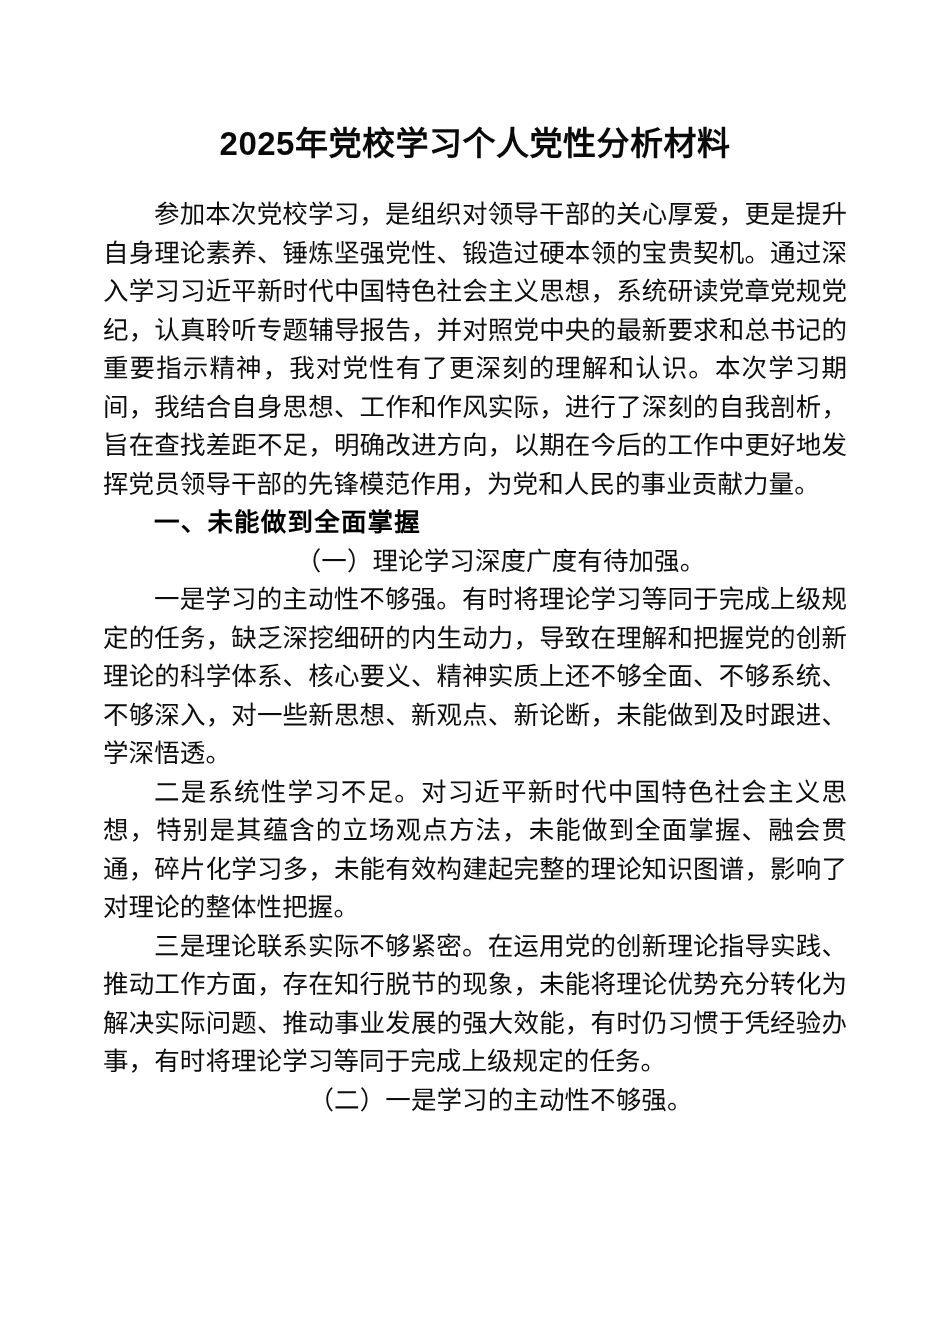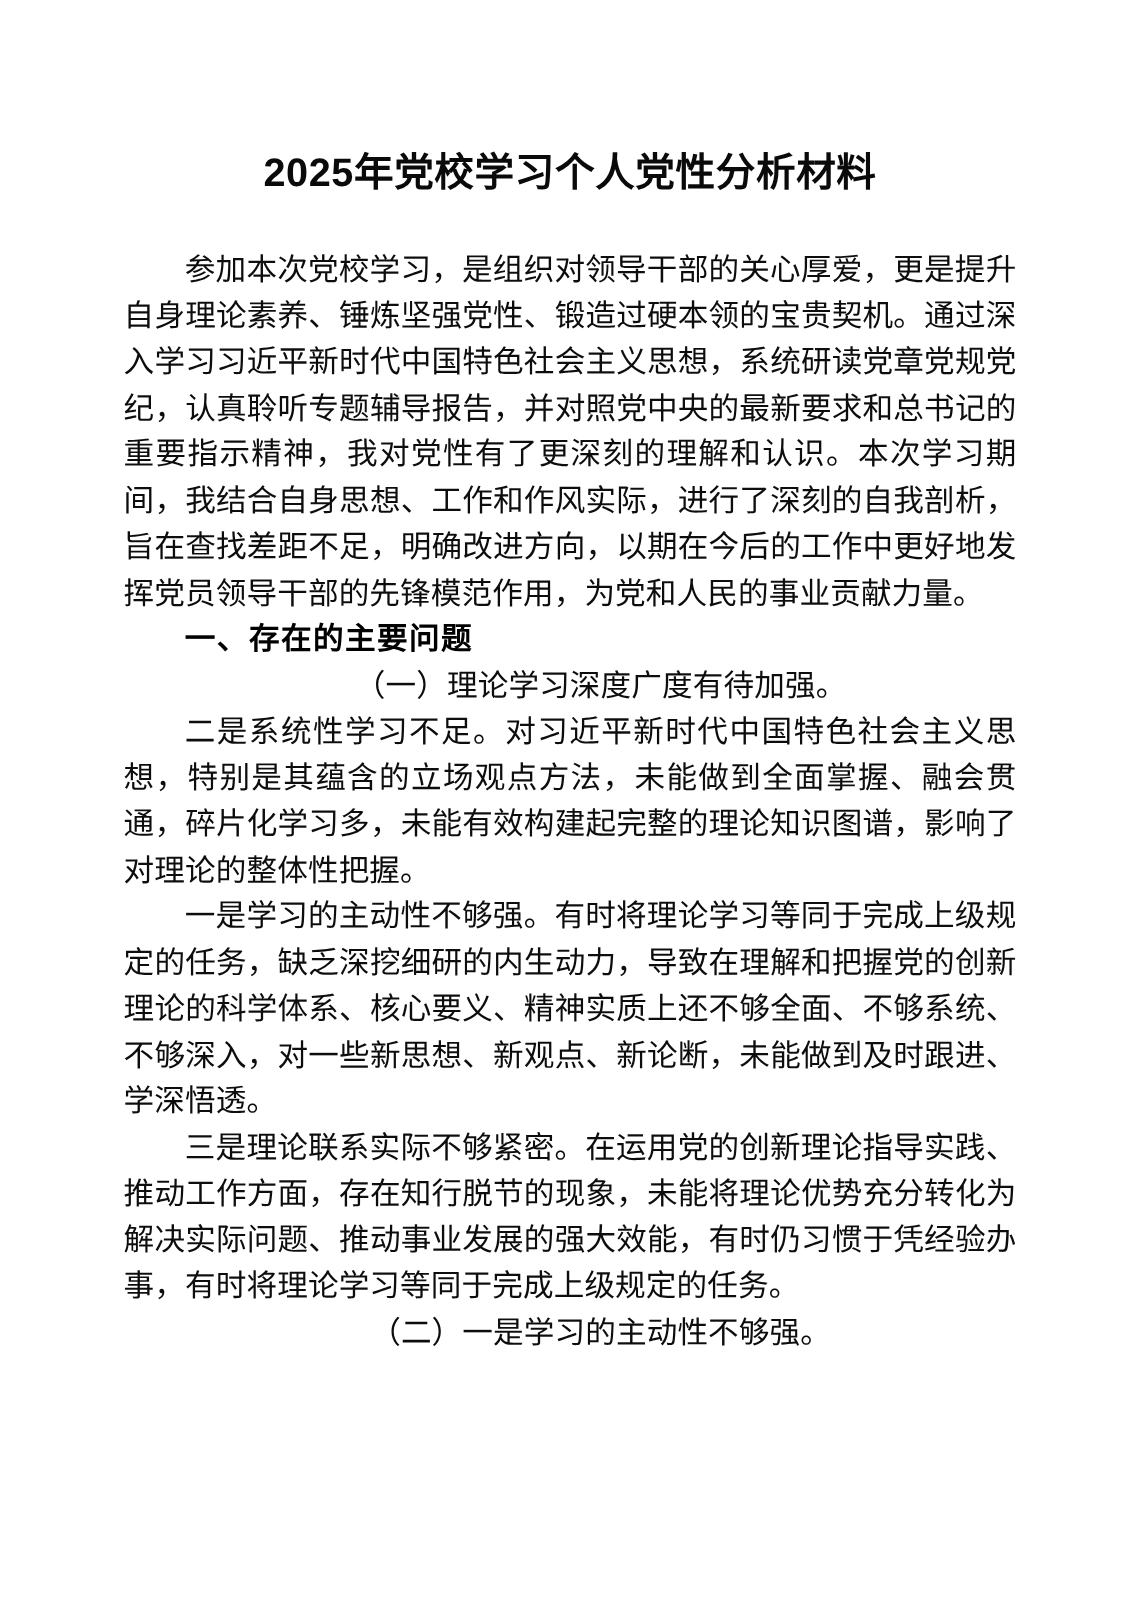--- a/index.html
+++ b/index.html
@@ -40,21 +40,21 @@
     line-height: 44px;
     letter-spacing: 0.5px;
     margin: 0;
     padding-top: 122px;
     padding-bottom: 0;
     color: #0a0a0a;
     white-space: nowrap;
   }
 
   .body-block {
-    margin-top: 40px;
+    margin-top: 30px;
   }
 
   p.para {
     margin: 0;
     font-family: "Liberation Serif", "DejaVu Serif", serif;
     font-size: 25.5px;
     line-height: 38.5px;
     text-align: justify;
     text-justify: inter-ideograph;
     text-indent: 51px;
@@ -91,28 +91,28 @@
 
 <div class="page">
   <div class="content">
 
     <h1 class="doc-title">2025年党校学习个人党性分析材料</h1>
 
     <div class="body-block">
 
       <p class="para">参加本次党校学习，是组织对领导干部的关心厚爱，更是提升自身理论素养、锤炼坚强党性、锻造过硬本领的宝贵契机。通过深入学习习近平新时代中国特色社会主义思想，系统研读党章党规党纪，认真聆听专题辅导报告，并对照党中央的最新要求和总书记的重要指示精神，我对党性有了更深刻的理解和认识。本次学习期间，我结合自身思想、工作和作风实际，进行了深刻的自我剖析，旨在查找差距不足，明确改进方向，以期在今后的工作中更好地发挥党员领导干部的先锋模范作用，为党和人民的事业贡献力量。</p>
 
-      <h2 class="section-head">一、存在的主要问题</h2>
+      <h2 class="section-head">一、未能做到全面掌握</h2>
 
 
       <p class="sub-head">（一）理论学习深度广度有待加强。</p>
 
+      <p class="para">一是学习的主动性不够强。有时将理论学习等同于完成上级规定的任务，缺乏深挖细研的内生动力，导致在理解和把握党的创新理论的科学体系、核心要义、精神实质上还不够全面、不够系统、不够深入，对一些新思想、新观点、新论断，未能做到及时跟进、学深悟透。</p>
+
       <p class="para">二是系统性学习不足。对习近平新时代中国特色社会主义思想，特别是其蕴含的立场观点方法，未能做到全面掌握、融会贯通，碎片化学习多，未能有效构建起完整的理论知识图谱，影响了对理论的整体性把握。</p>
-
-      <p class="para">一是学习的主动性不够强。有时将理论学习等同于完成上级规定的任务，缺乏深挖细研的内生动力，导致在理解和把握党的创新理论的科学体系、核心要义、精神实质上还不够全面、不够系统、不够深入，对一些新思想、新观点、新论断，未能做到及时跟进、学深悟透。</p>
 
       <p class="para">三是理论联系实际不够紧密。在运用党的创新理论指导实践、推动工作方面，存在知行脱节的现象，未能将理论优势充分转化为解决实际问题、推动事业发展的强大效能，有时仍习惯于凭经验办事，有时将理论学习等同于完成上级规定的任务。</p>
 
       <p class="sub-head">（二）一是学习的主动性不够强。</p>
 
     </div>
   </div>
 </div>
 
 </body></html>

